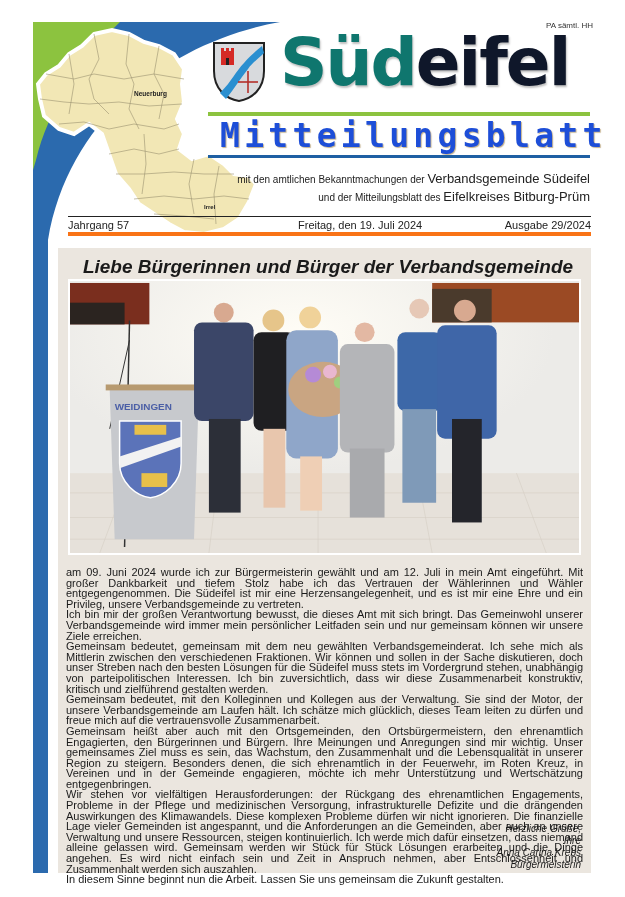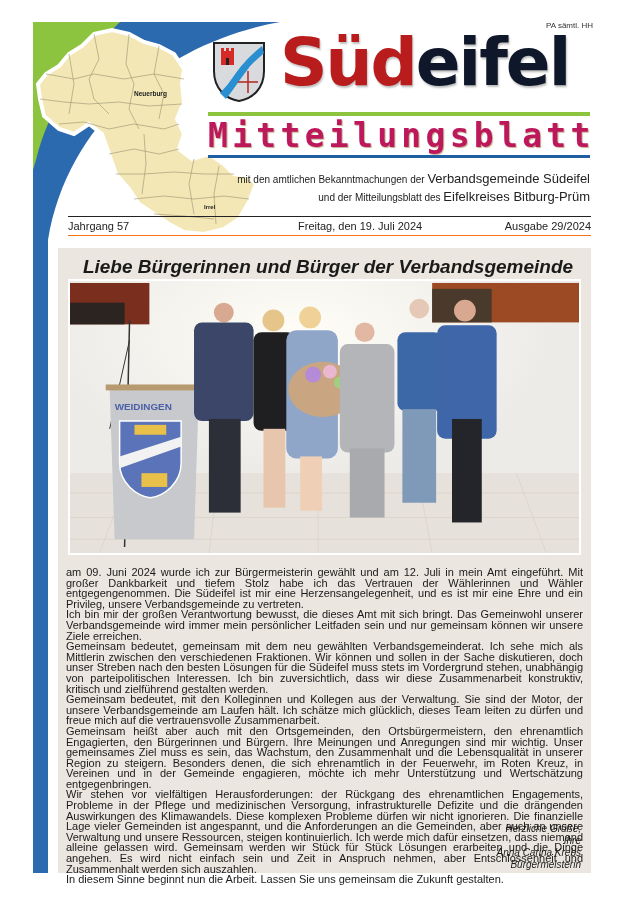--- a/index.html
+++ b/index.html
@@ -11,34 +11,34 @@
 
   .map { position: absolute; left: 34px; top: 24px; width: 225px; height: 215px; z-index: 2; }
 
   .pa-note { position: absolute; right: 32px; top: 21px; font-size: 8px; color: #333; z-index: 3; }
 
   .coat { position: absolute; left: 212px; top: 41px; width: 54px; height: 62px; z-index: 3; }
 
   .title-sued { position: absolute; left: 280px; top: 30px; font-family: "DejaVu Sans", sans-serif;
     font-weight: bold; font-size: 66px; letter-spacing: -2px; line-height: 1; z-index: 3;
     text-shadow: 1px 2px 2px rgba(0,0,0,0.25); }
-  .title-sued .blue { color: #b91c1c; }
+  .title-sued .blue { color: #0f766e; }
   .title-sued .green { color: #0f172a; }
 
   .green-rule { position: absolute; left: 208px; top: 112px; width: 382px; height: 4px; background: #8cc33f; z-index: 3; }
-  .subtitle { position: absolute; left: 208px; top: 117px; width: 385px; font-family: "DejaVu Sans Mono", monospace;
-    font-weight: bold; font-size: 33px; color: #be185d; letter-spacing: 4.3px; line-height: 38px; z-index: 3;
+  .subtitle { position: absolute; left: 220px; top: 117px; width: 385px; font-family: "DejaVu Sans Mono", monospace;
+    font-weight: bold; font-size: 33px; color: #1d4ed8; letter-spacing: 4.3px; line-height: 38px; z-index: 3;
     text-shadow: 1px 1px 1px rgba(120,80,0,0.45); white-space: nowrap; }
   .blue-rule { position: absolute; left: 208px; top: 155px; width: 382px; height: 3px; background: #1e5fa3; z-index: 3; }
 
   .tagline { position: absolute; right: 35px; top: 170px; text-align: right; font-size: 10px; color: #222; line-height: 17px; z-index: 3; }
   .tagline .big { font-size: 13px; }
 
   .issue-bar { position: absolute; left: 68px; top: 216px; width: 523px; height: 20px; z-index: 3;
-    border-top: 1px solid #222; border-bottom: 1px solid #f97316; display: flex; align-items: center;
+    border-top: 1px solid #222; border-bottom: 4px solid #f97316; display: flex; align-items: center;
     justify-content: space-between; font-size: 11px; color: #222; }
   .issue-bar .mid { position: absolute; left: 230px; }
 
   .panel { position: absolute; left: 58px; top: 248px; width: 533px; height: 625px; background: #ebe6df; z-index: 1; }
   .headline { position: absolute; left: 58px; top: 256px; width: 533px; text-align: center; font-size: 19px;
     font-weight: bold; font-style: italic; color: #1a1a1a; z-index: 3; padding-left: 7px; }
 
   .photo { position: absolute; left: 68px; top: 279px; width: 513px; height: 276px; border: 2px solid #fff; z-index: 3; overflow: hidden; background: #a3a3a3; }
   .photo svg { width: 100%; height: 100%; display: block; }
 

